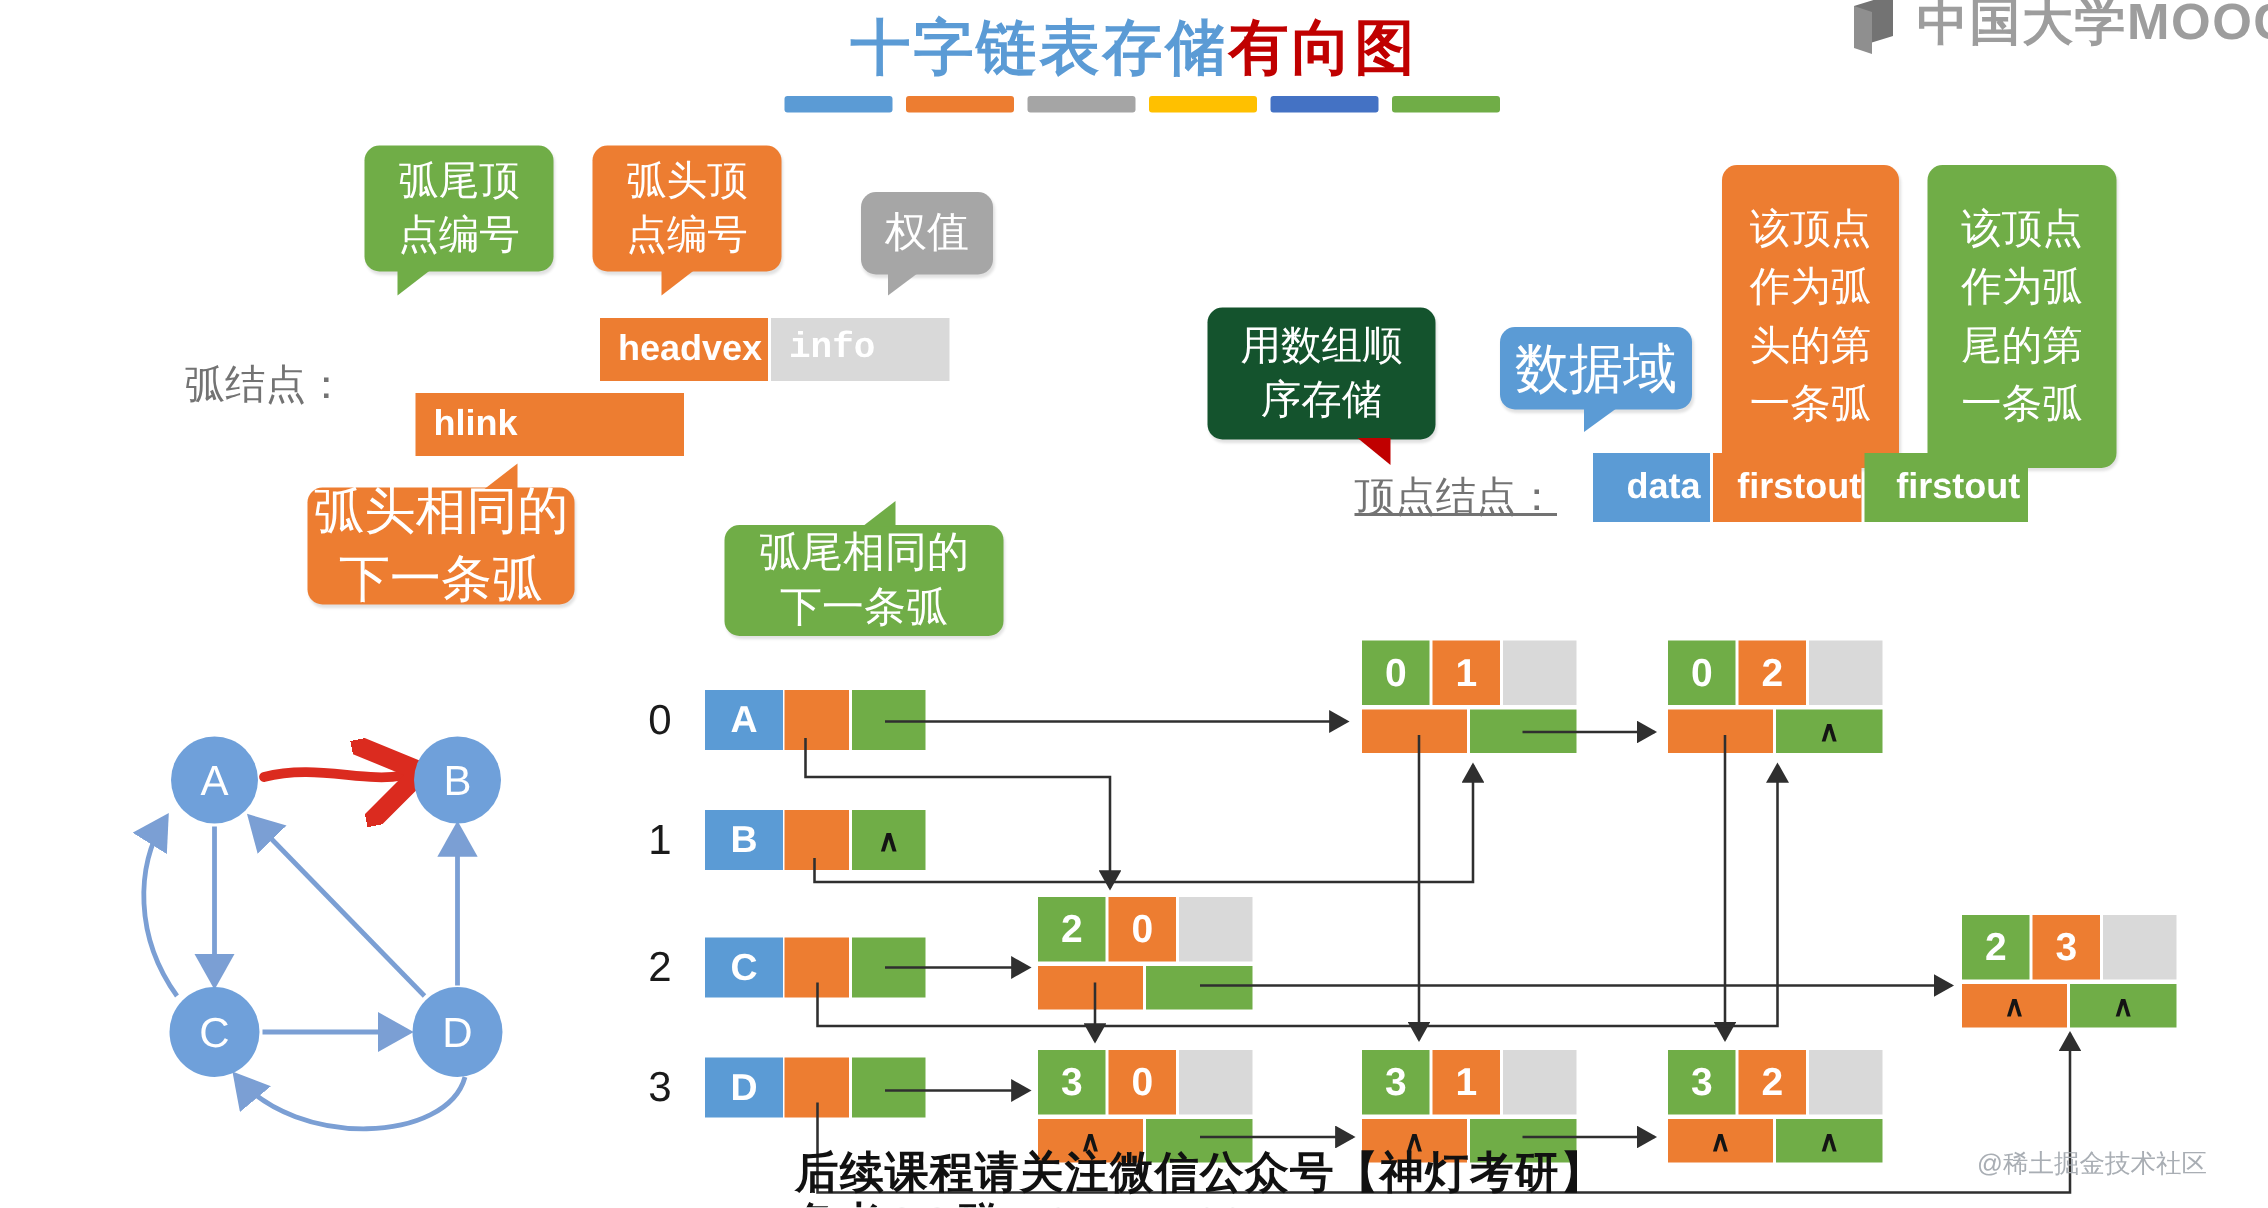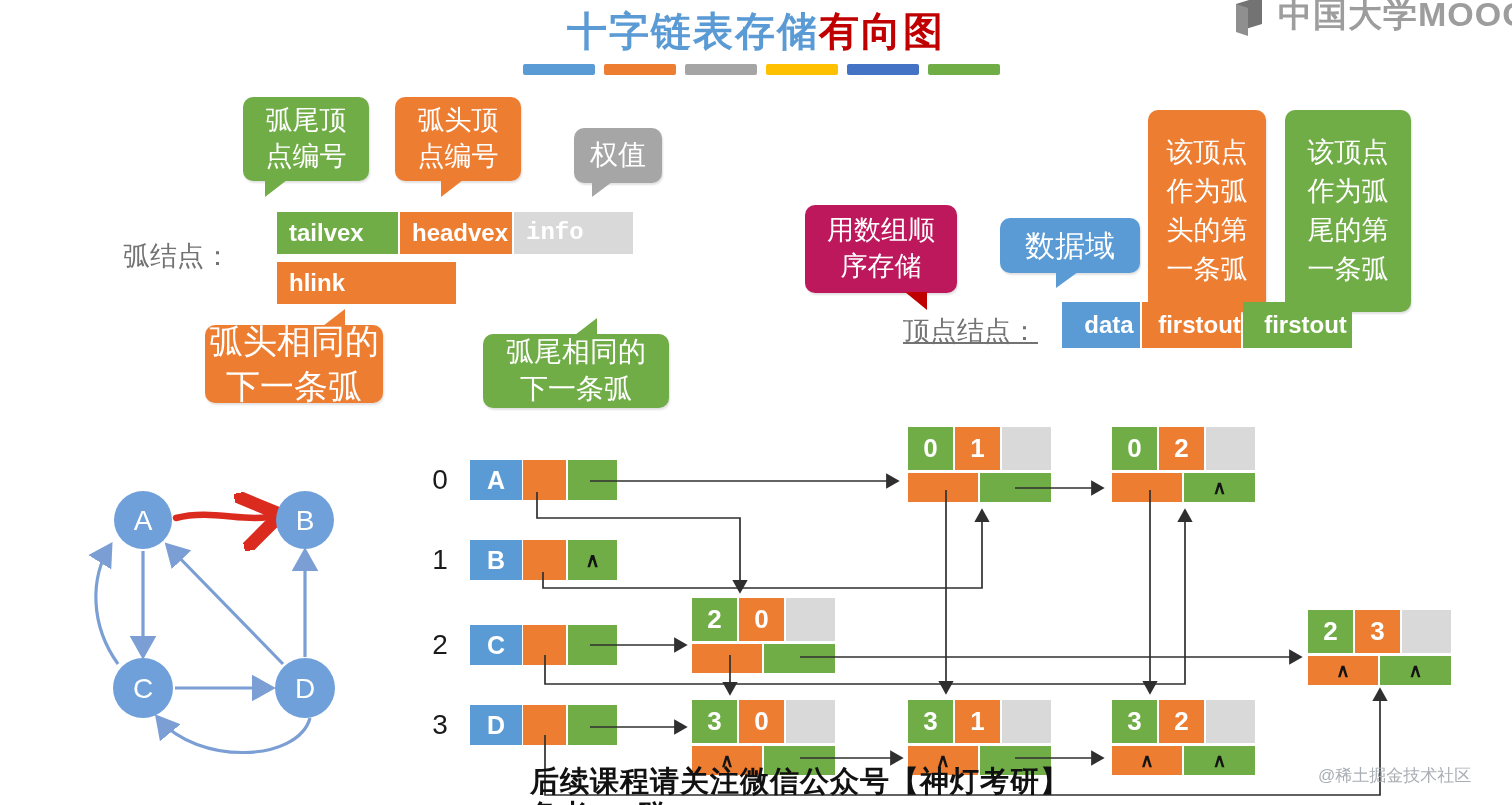--- a/index.html
+++ b/index.html
@@ -15,35 +15,35 @@
   .bars span{display:block;width:72px;height:11px;border-radius:2px;}
   .bar-1{background:#5b9bd5;} .bar-2{background:#ed7d31;} .bar-3{background:#a5a5a5;}
   .bar-4{background:#ffc000;} .bar-5{background:#4472c4;} .bar-6{background:#70ad47;}
 
   
   .bubble{position:absolute;border-radius:10px;color:#fff;display:flex;align-items:center;
           justify-content:center;text-align:center;white-space:pre-line;line-height:1.32;
           font-size:27px;z-index:1;box-shadow:1px 2px 2px rgba(0,0,0,.12);}
   .bubble::after{content:"";position:absolute;width:0;height:0;}
   .bg-green{background:#70ad47;} .bg-orange{background:#ed7d31;} .bg-gray{background:#a6a6a6;}
-  .bg-blue{background:#5b9bd5;} .bg-red{background:#be185d;}
+  .bg-blue{background:#5b9bd5;} .bg-red{background:#14532d;}
 
   .bt-tailv{left:243px;top:97px;width:126px;height:84px;}
   .bt-tailv::after{left:22px;bottom:-16px;border-top:17px solid #70ad47;border-right:22px solid transparent;}
   .bt-headv{left:395px;top:97px;width:126px;height:84px;}
   .bt-headv::after{left:46px;bottom:-16px;border-top:17px solid #ed7d31;border-right:22px solid transparent;}
   .bt-weight{left:574px;top:128px;width:88px;height:55px;font-size:28px;}
   .bt-weight::after{left:18px;bottom:-14px;border-top:15px solid #a6a6a6;border-right:20px solid transparent;}
   .bt-samehead{left:205px;top:325px;width:178px;height:78px;font-size:34px;}
   .bt-samehead::after{left:118px;top:-16px;border-bottom:17px solid #ed7d31;border-left:22px solid transparent;}
-  .bt-sametail{left:483px;top:334px;width:186px;height:74px;font-size:28px;}
+  .bt-sametail{left:483px;top:350px;width:186px;height:74px;font-size:28px;}
   .bt-sametail::after{left:92px;top:-16px;border-bottom:17px solid #70ad47;border-left:22px solid transparent;}
   .bt-array{left:805px;top:205px;width:152px;height:88px;}
   .bt-array::after{right:30px;bottom:-17px;border-top:18px solid #c00000;border-left:22px solid transparent;}
-  .bt-datafield{left:1000px;top:218px;width:140px;height:55px;font-size:30px;text-align:center;}
+  .bt-datafield{left:1000px;top:218px;width:128px;height:55px;font-size:36px;text-align:center;}
   .bt-datafield::after{left:56px;bottom:-15px;border-top:16px solid #5b9bd5;border-right:22px solid transparent;}
   .bt-fhead{left:1148px;top:110px;width:118px;height:202px;line-height:1.45;}
   .bt-fhead::after{left:38px;bottom:-16px;border-top:17px solid #ed7d31;border-right:24px solid transparent;}
   .bt-ftail{left:1285px;top:110px;width:126px;height:202px;line-height:1.45;}
   .bt-ftail::after{left:42px;bottom:-16px;border-top:17px solid #70ad47;border-right:24px solid transparent;}
 
   
   .deflabel{position:absolute;color:#737373;font-size:27px;font-family:"DejaVu Serif",serif;z-index:1;}
   .defcell{position:absolute;color:#fff;font-weight:bold;font-size:24px;line-height:42px;
            padding-left:12px;box-sizing:border-box;z-index:1;}
@@ -117,21 +117,20 @@
   <div class="bubble bg-orange bt-fhead">该顶点
 作为弧
 头的第
 一条弧</div>
   <div class="bubble bg-green bt-ftail">该顶点
 作为弧
 尾的第
 一条弧</div>
 
   <div class="deflabel" style="left:123px;top:238px;">弧结点：</div>
-  <div class="defcell cg" style="left:277px;top:212px;width:121px;height:42px;">tailvex</div>
   <div class="defcell co" style="left:400px;top:212px;width:112px;height:42px;">headvex</div>
   <div class="defcell cgr" style="left:514px;top:212px;width:119px;height:42px;">info</div>
   <div class="defcell co" style="left:277px;top:262px;width:179px;height:42px;">hlink</div>
 
   <div class="deflabel" style="left:903px;top:313px;text-decoration:underline;">顶点结点：</div>
   <div class="defcell center" style="left:1062px;top:302px;width:78px;height:46px;line-height:46px;background:#5b9bd5;">data</div>
   <div class="defcell center" style="left:1142px;top:302px;width:99px;height:46px;line-height:46px;background:#ed7d31;">firstout</div>
   <div class="defcell center" style="left:1243px;top:302px;width:109px;height:46px;line-height:46px;background:#70ad47;">firstout</div>
 
   <div class="vrow" style="left:470px;top:460px;">

